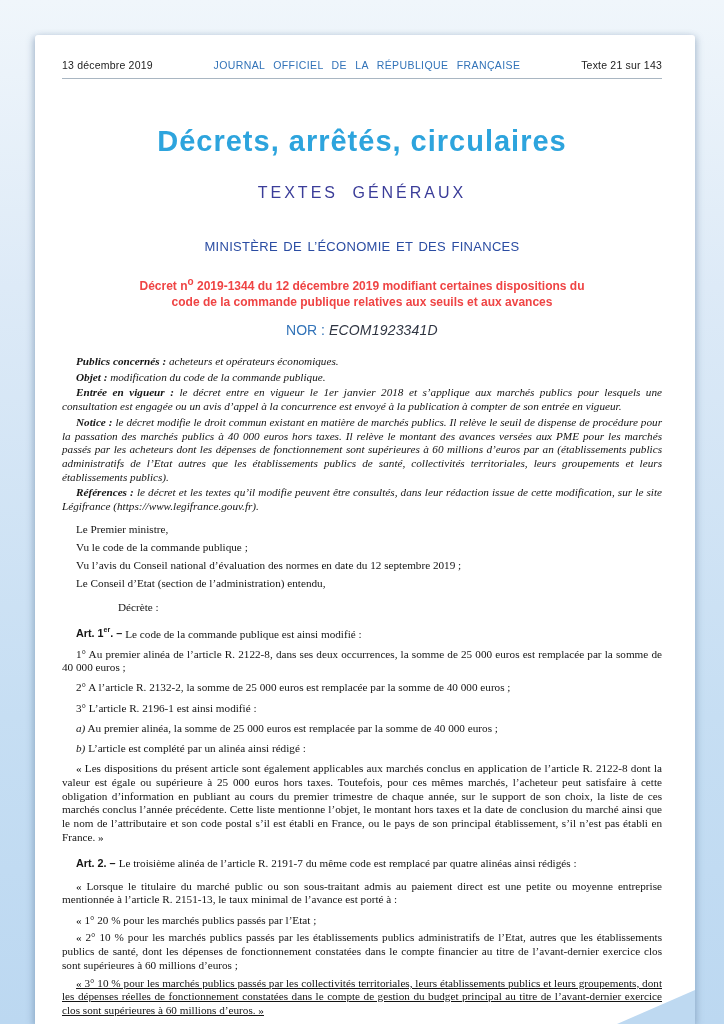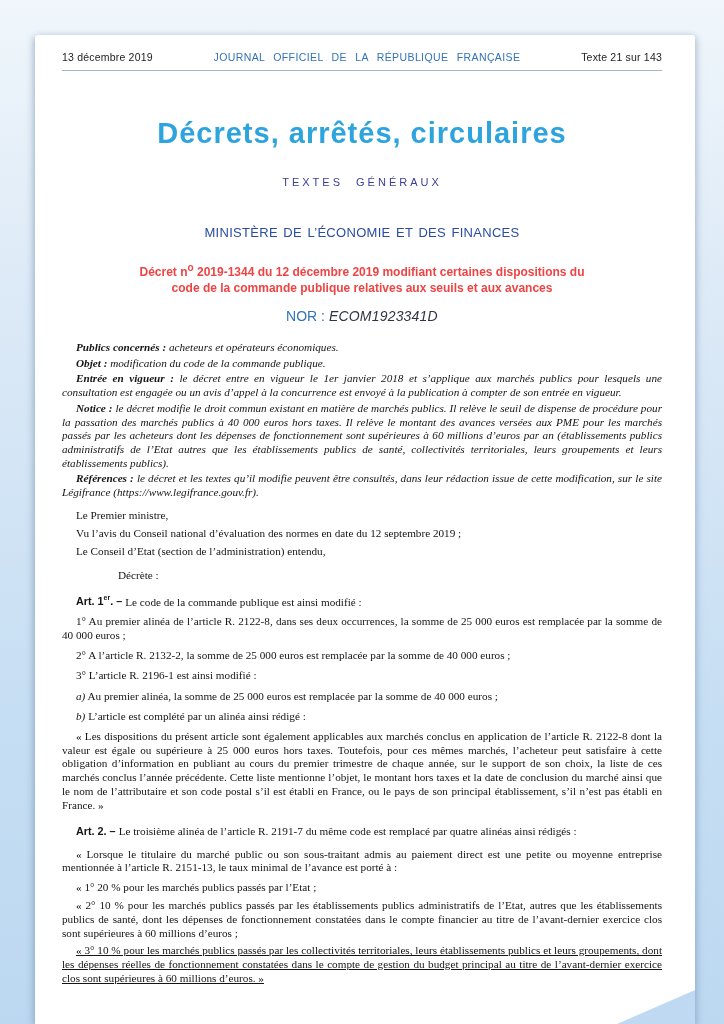--- a/index.html
+++ b/index.html
@@ -17,34 +17,34 @@
   }
   .corner-cut {
     position:absolute; right:0; bottom:0; width:0; height:0;
     border-bottom:34px solid #bed9f1; border-left:78px solid transparent;
   }
   .content { padding:0 33px 0 27px; }
 
   
   .doc-header {
     display:flex; align-items:baseline; justify-content:space-between;
-    padding-top:16px; font-size:10.5px; letter-spacing:.2px; color:#222;
+    padding-top:24px; font-size:10.5px; letter-spacing:.2px; color:#222;
   }
   .doc-header .journal {
     flex:1; text-align:center; color:#3273b8; word-spacing:5px; letter-spacing:.4px;
   }
   .rule { border:none; border-top:1.5px solid #a9b6c2; margin:7px 0 0 0; }
 
   
   .main-title {
     margin:46px 0 0 0; text-align:center; font-size:29px; font-weight:bold;
     color:#2da4dd; letter-spacing:1px;
   }
   .section-title {
-    margin:26px 0 0 0; text-align:center; font-size:11px; color:#3b3d99;
+    margin:26px 0 0 0; text-align:center; font-size:16px; color:#3b3d99;
     letter-spacing:3px; word-spacing:7px;
   }
   .ministry {
     margin:37px 0 0 0; text-align:center; font-size:13px; font-weight:normal;
     color:#2a4ca2; letter-spacing:.3px; word-spacing:1.5px;
   }
   .decree-title {
     margin:20px 0 0 0; padding:0 62px; text-align:center; font-size:12px;
     font-weight:bold; color:#ef4444; line-height:15.5px;
   }
@@ -92,20 +92,21 @@
 
     <div class="body-text">
 
       <p class="sum"><span class="lab">Publics concernés :</span><span> acheteurs et opérateurs économiques.</span></p>
       <p class="sum"><span class="lab">Objet :</span><span> modification du code de la commande publique.</span></p>
       <p class="sum"><span class="lab">Entrée en vigueur :</span><span> le décret entre en vigueur le 1er janvier 2018 et s’applique aux marchés publics pour lesquels une consultation est engagée ou un avis d’appel à la concurrence est envoyé à la publication à compter de son entrée en vigueur.</span></p>
       <p class="sum"><span class="lab">Notice :</span><span> le décret modifie le droit commun existant en matière de marchés publics. Il relève le seuil de dispense de procédure pour la passation des marchés publics à 40 000 euros hors taxes. Il relève le montant des avances versées aux PME pour les marchés passés par les acheteurs dont les dépenses de fonctionnement sont supérieures à 60 millions d’euros par an (établissements publics administratifs de l’Etat autres que les établissements publics de santé, collectivités territoriales, leurs groupements et leurs établissements publics).</span></p>
       <p class="sum"><span class="lab">Références :</span><span> le décret et les textes qu’il modifie peuvent être consultés, dans leur rédaction issue de cette modification, sur le site Légifrance (https://www.legifrance.gouv.fr).</span></p>
 
       <p class="pre" style="margin-top:9px !important;">Le Premier ministre,</p>
+      <p class="pre">Vu le code de la commande publique ;</p>
       <p class="pre">Vu l’avis du Conseil national d’évaluation des normes en date du 12 septembre 2019 ;</p>
       <p class="pre">Le Conseil d’Etat (section de l’administration) entendu,</p>
 
       <p class="decrete">Décrète :</p>
 
       <p class="art"><span class="artlab"><span>Art. 1</span><sup>er</sup><span>.  –  </span></span><span>Le code de la commande publique est ainsi modifié :</span></p>
 
       <p class="item">1° Au premier alinéa de l’article R. 2122-8, dans ses deux occurrences, la somme de 25 000 euros est remplacée par la somme de 40 000 euros ;</p>
       <p class="item">2° A l’article R. 2132-2, la somme de 25 000 euros est remplacée par la somme de 40 000 euros ;</p>
       <p class="item">3° L’article R. 2196-1 est ainsi modifié :</p>

